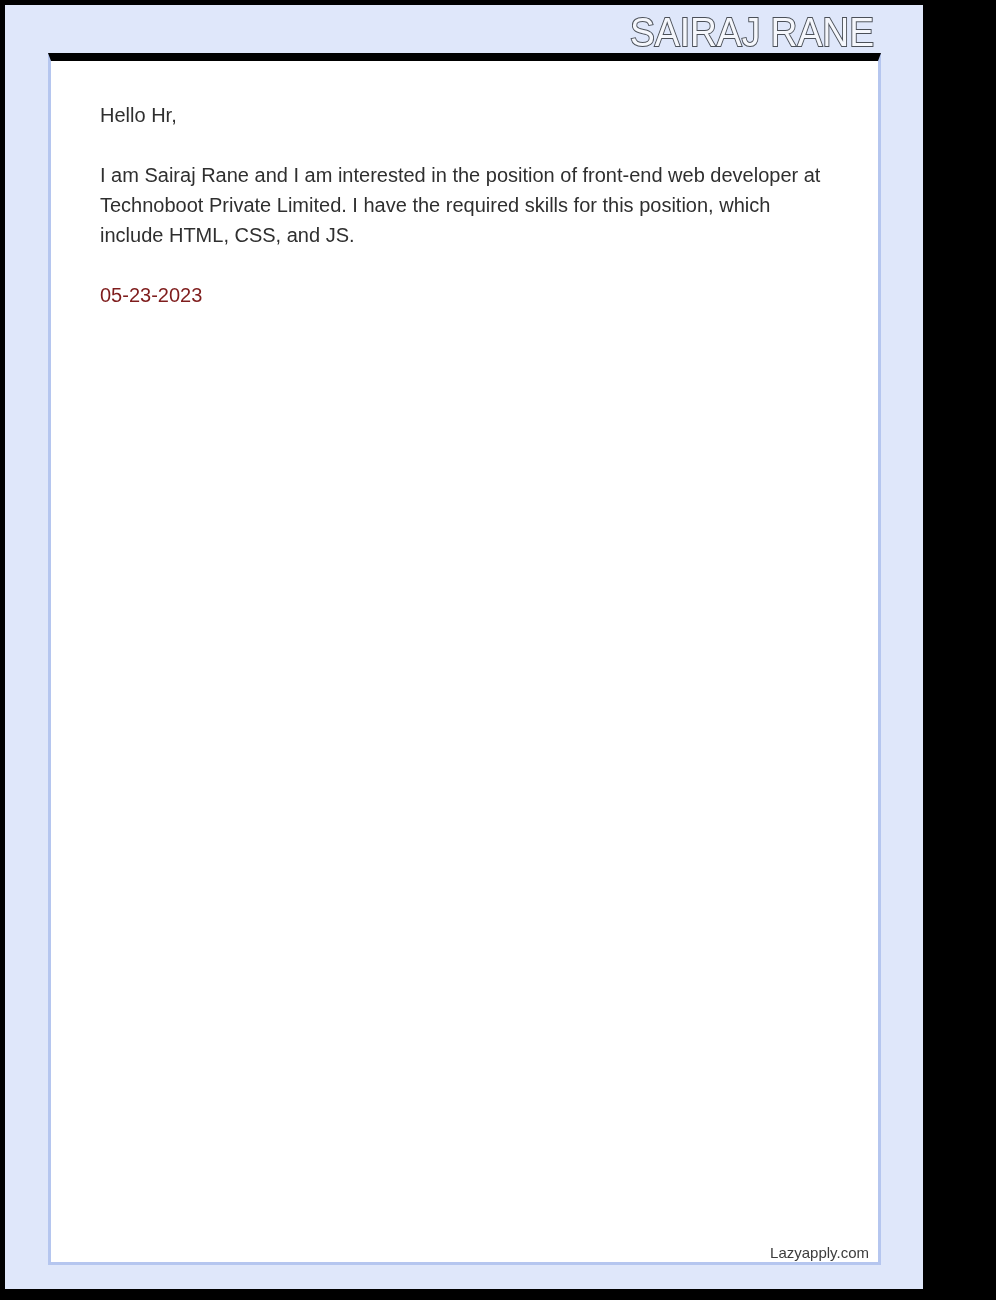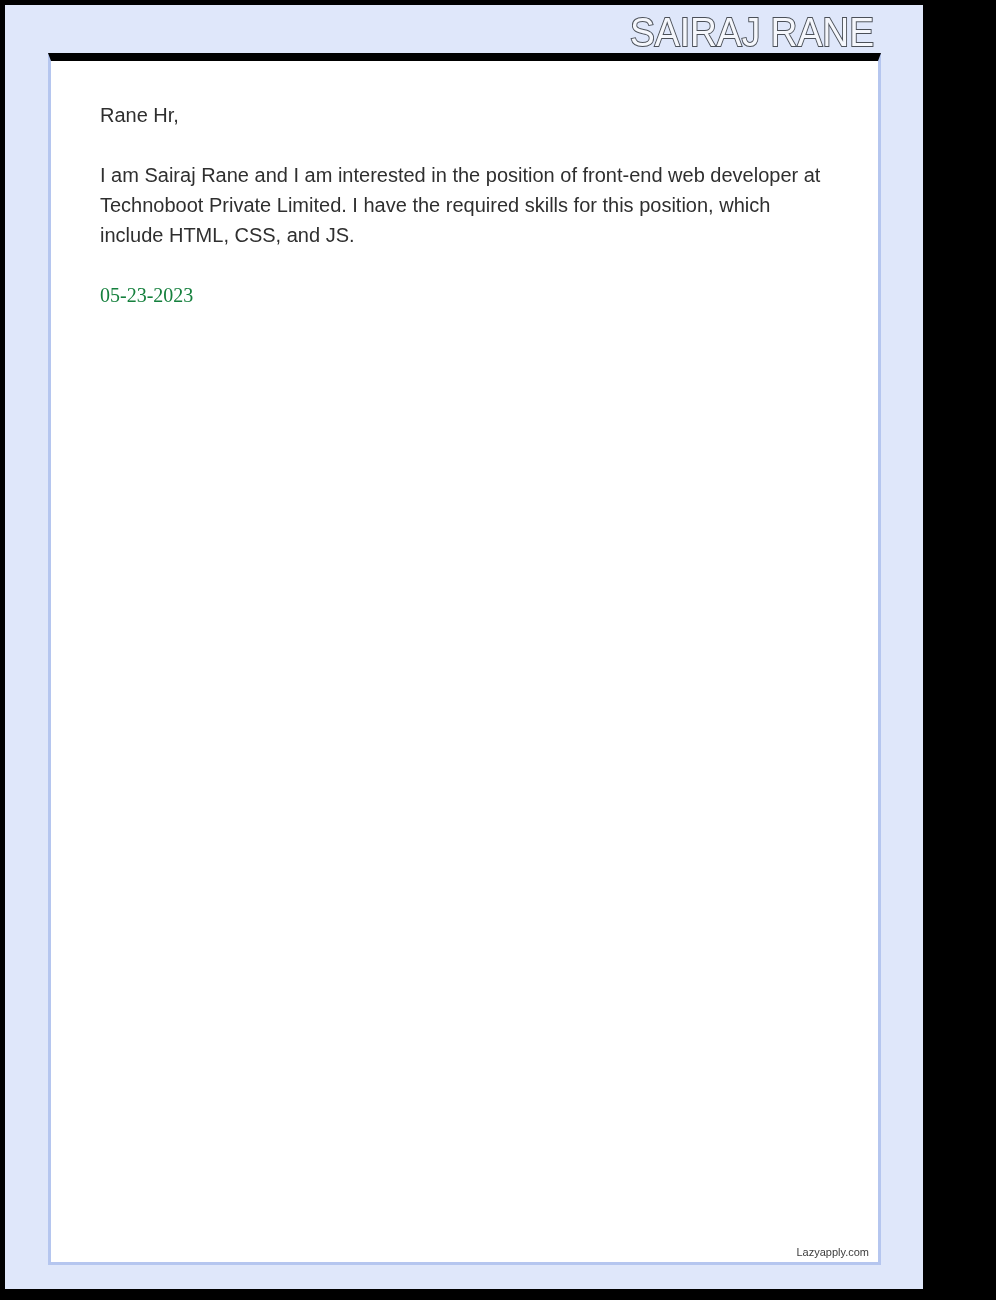--- a/index.html
+++ b/index.html
@@ -51,40 +51,40 @@
   .letter-date {
     margin-top: 10px;
     font-size: 20px;
     line-height: 30px;
   }
 
   .card-footer {
     margin-top: auto;
     text-align: right;
     padding: 0 9px 2px 12px;
-    font-size: 11px;
+    font-size: 15px;
     line-height: 15px;
     color: #3c3c3c;
     font-weight: 300;
   }
 </style>
 </head>
 <body>
 
 <div class="frame">
 
   <div class="header-band">
     <svg class="header-svg" width="252" height="50" viewBox="0 0 252 50">
       <text x="4" y="43" font-family="'Liberation Sans', sans-serif" font-size="40" fill="#f5f7fc" stroke="#4b5058" stroke-width="2" paint-order="stroke" textLength="244" lengthAdjust="spacingAndGlyphs">SAIRAJ RANE</text>
     </svg>
   </div>
 
   <div class="card">
     <div class="letter">
-      <p>Rane Hr,</p>
+      <p>Hello Hr,</p>
       <p>I am Sairaj Rane and I am interested in the position of front-end web developer at Technoboot Private Limited. I have the required skills for this position, which include HTML, CSS, and JS.</p>
-      <div class="letter-date" style="color: #15803d; font-family: Liberation Serif, serif;">05-23-2023</div>
+      <div class="letter-date" style="color: #7f1d1d;">05-23-2023</div>
     </div>
 
     <div class="card-footer">Lazyapply.com</div>
   </div>
 
 </div>
 
 </body></html>

